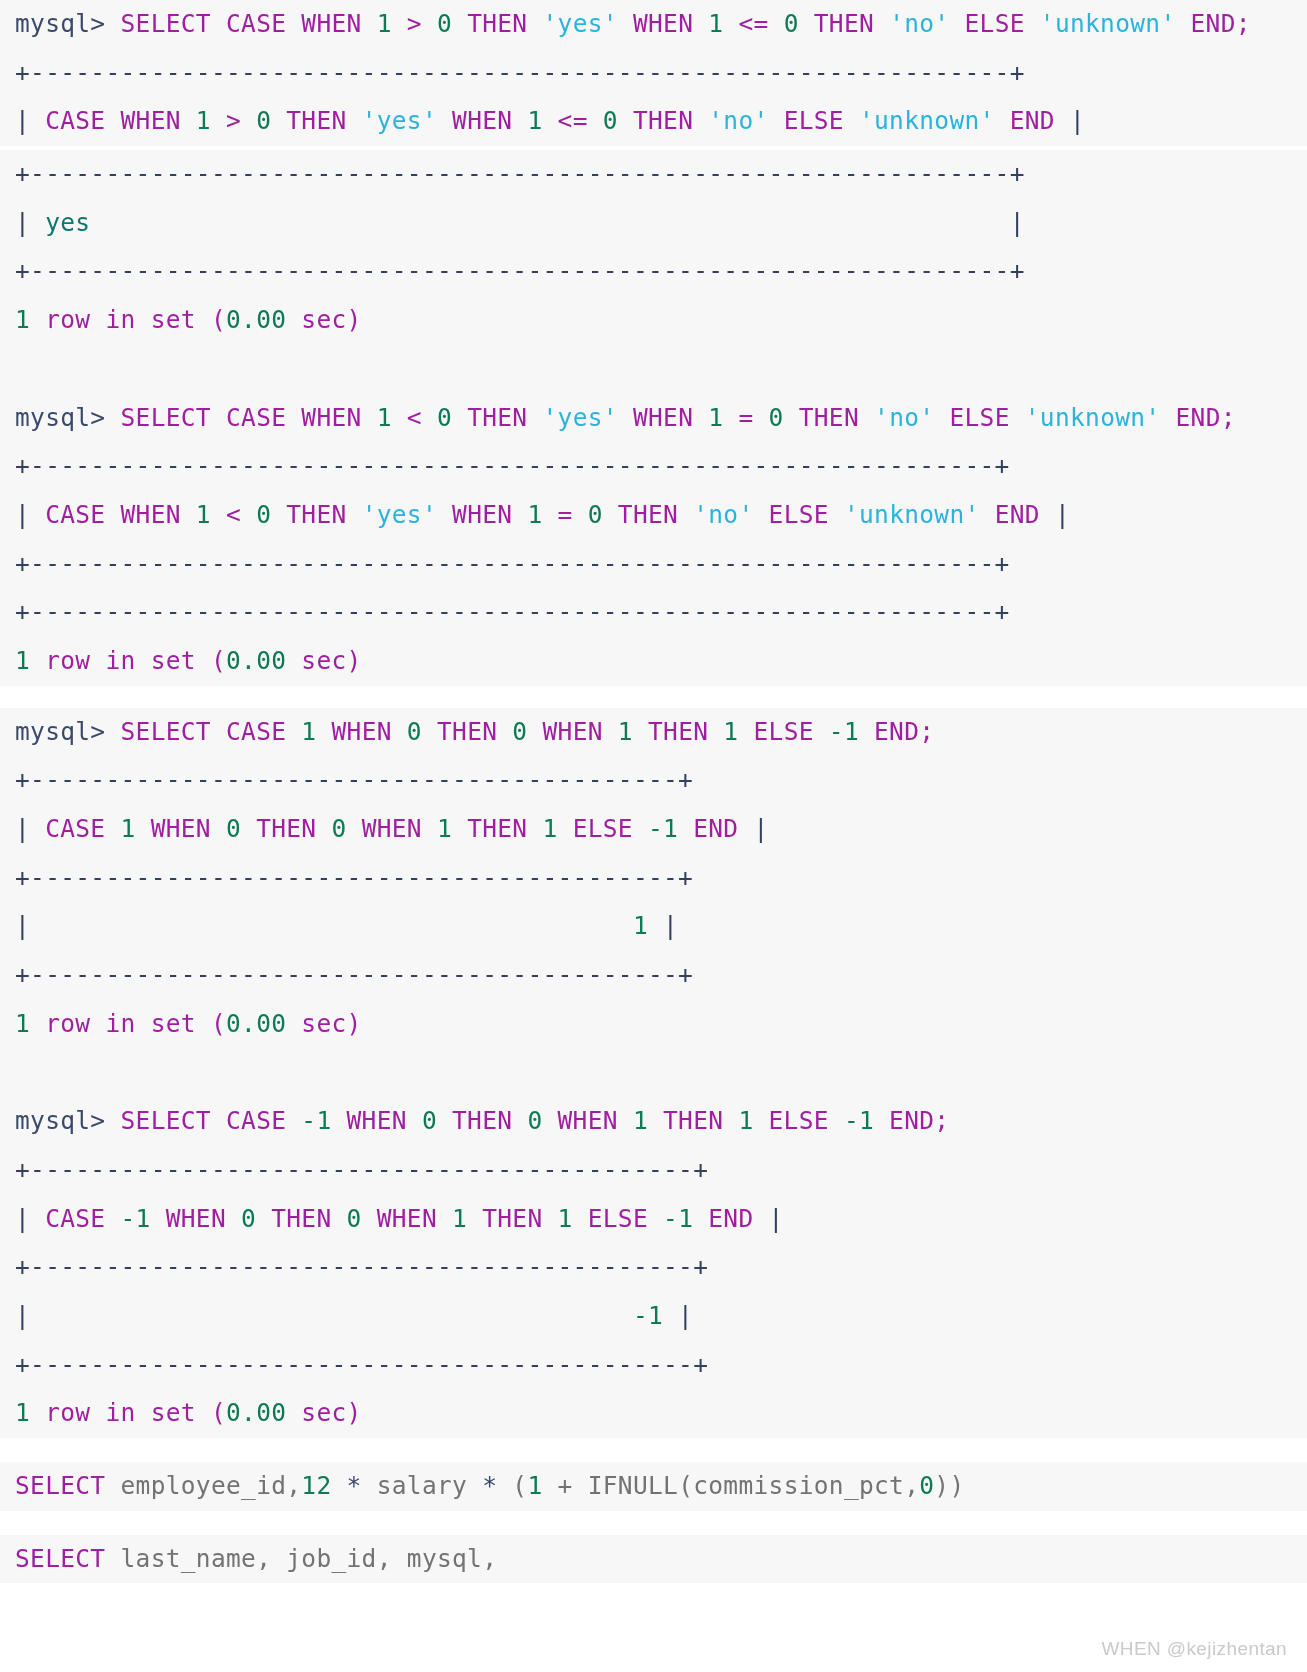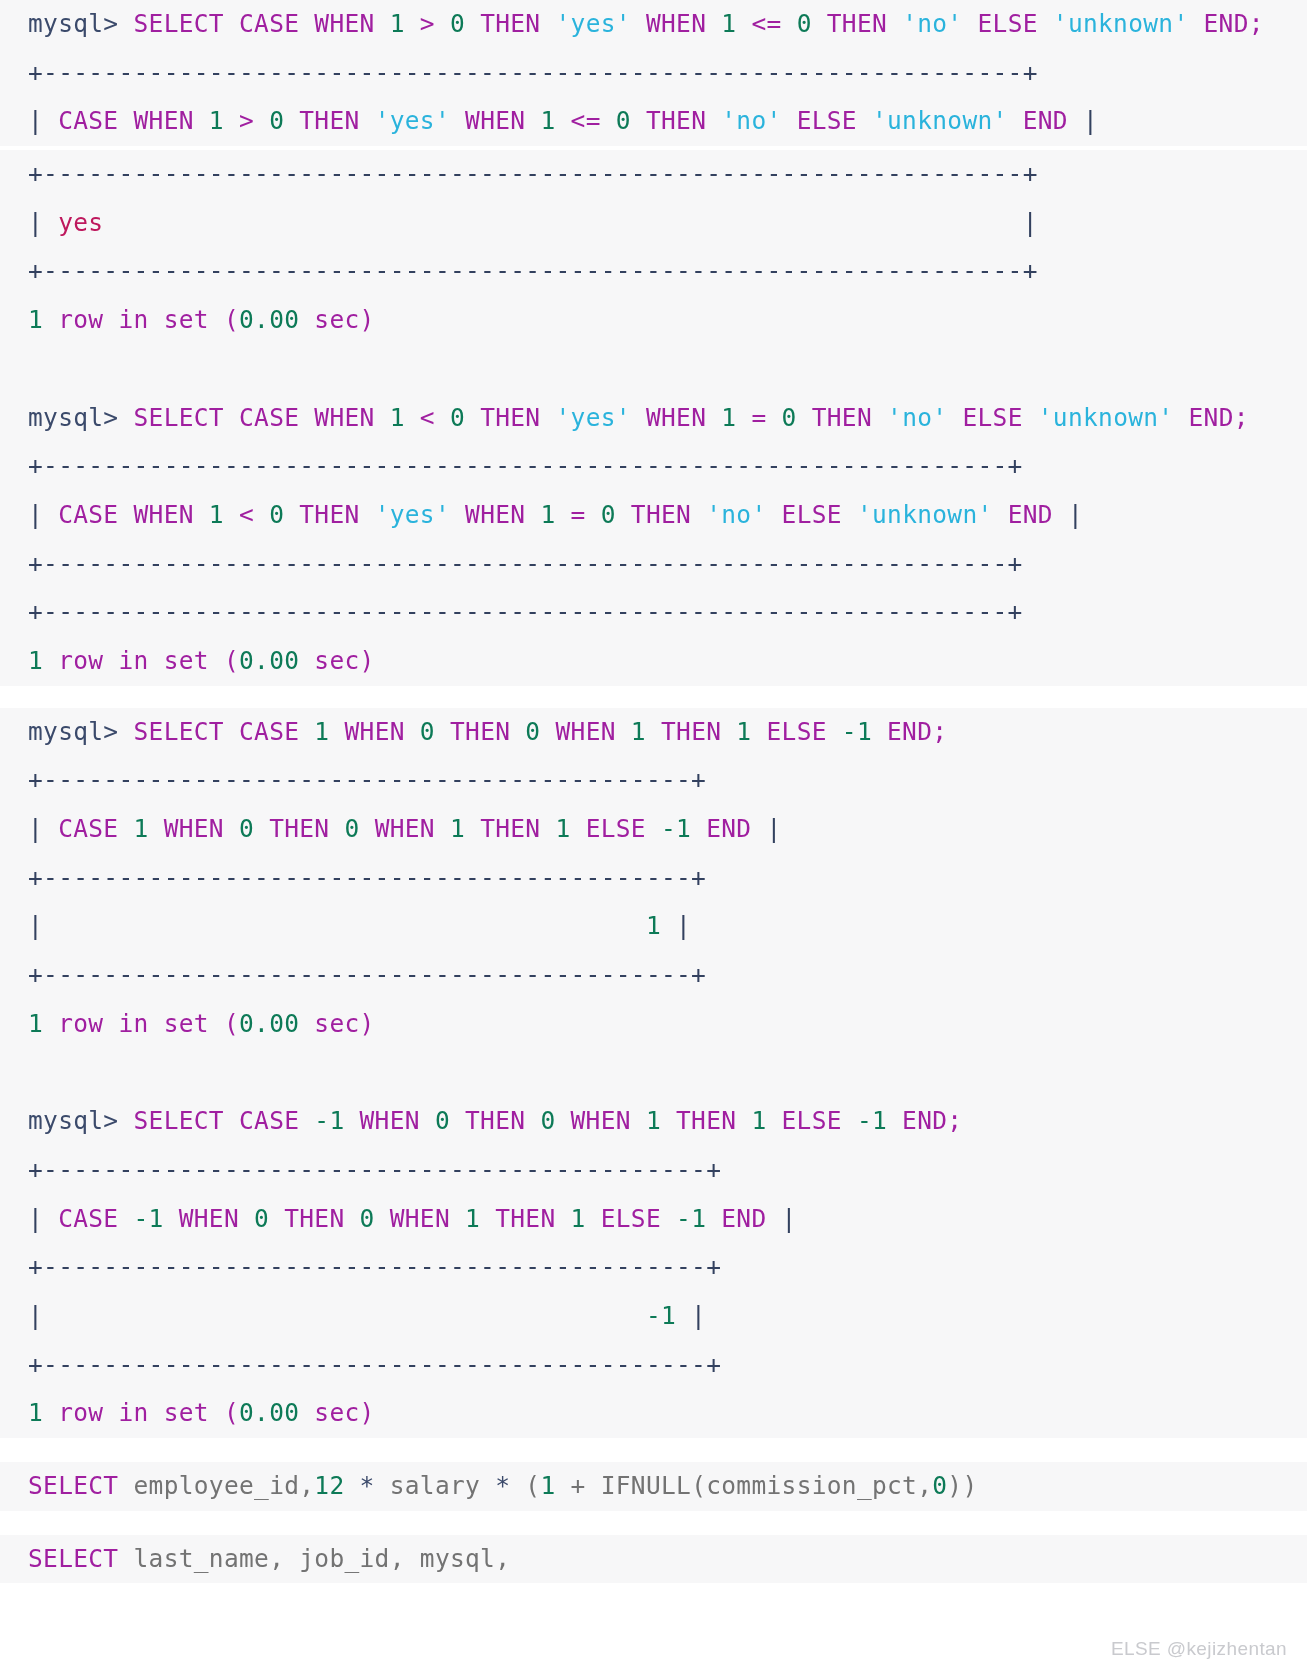--- a/index.html
+++ b/index.html
@@ -33,33 +33,33 @@
   .gap-sm { height: 4px; }
   .gap-md { height: 22px; }
   .gap-lg { height: 24px; }
   .code-line {
     font-family: "DejaVu Sans Mono", "Liberation Mono", monospace;
     font-size: 24.5px;
     line-height: 48.7px;
     height: 48.7px;
     letter-spacing: 0.32px;
     white-space: pre;
-    padding-left: 28px;
+    padding-left: 15px;
     color: #3b4a6b;
     overflow: hidden;
   }
 
   
   .kw   { color: #a01fa0; }  
   .num  { color: #0d7a57; }  
   .str  { color: #2ab3dc; }  
   .brd  { color: #33415f; }  
   .idn  { color: #737373; }  
   .prompt { color: #3b4a6b; }
-  .res  { color: #be185d; }  
+  .res  { color: #0f766e; }  
   .resn { color: #0d7a57; }  
   .op   { color: #3b4a6b; }
 
   .watermark {
     position: absolute;
     right: 20px;
     bottom: 12px;
     font-family: "Liberation Sans", sans-serif;
     font-size: 19px;
     color: #c9cace;
@@ -115,14 +115,14 @@
 
   <div class="code-block">
       <div class="code-line"><span class="kw">SELECT </span><span class="idn">employee_id,</span><span class="num">12</span><span class="idn"> </span><span class="op">*</span><span class="idn"> salary </span><span class="op">*</span><span class="idn"> (</span><span class="num">1</span><span class="idn"> + </span><span class="idn">IFNULL</span><span class="idn">(commission_pct,</span><span class="num">0</span><span class="idn">))</span></div>
     </div>
   <div class="gap gap-lg"></div>
 
   <div class="code-block">
       <div class="code-line"><span class="kw">SELECT </span><span class="idn">last_name, job_id, mysql,</span></div>
     </div>
 
-  <div class="watermark">ELSE @kejizhentan</div>
+  <div class="watermark">WHEN @kejizhentan</div>
 </div>
 
 </body></html>

